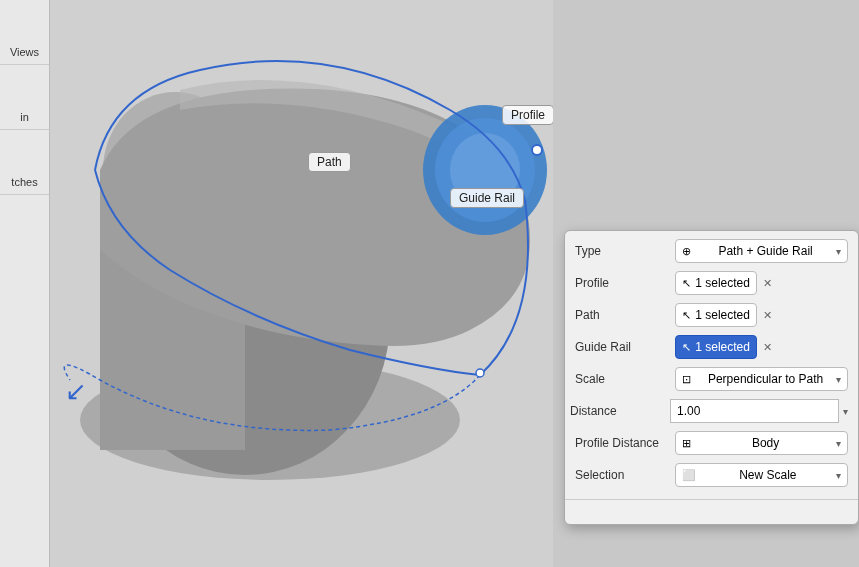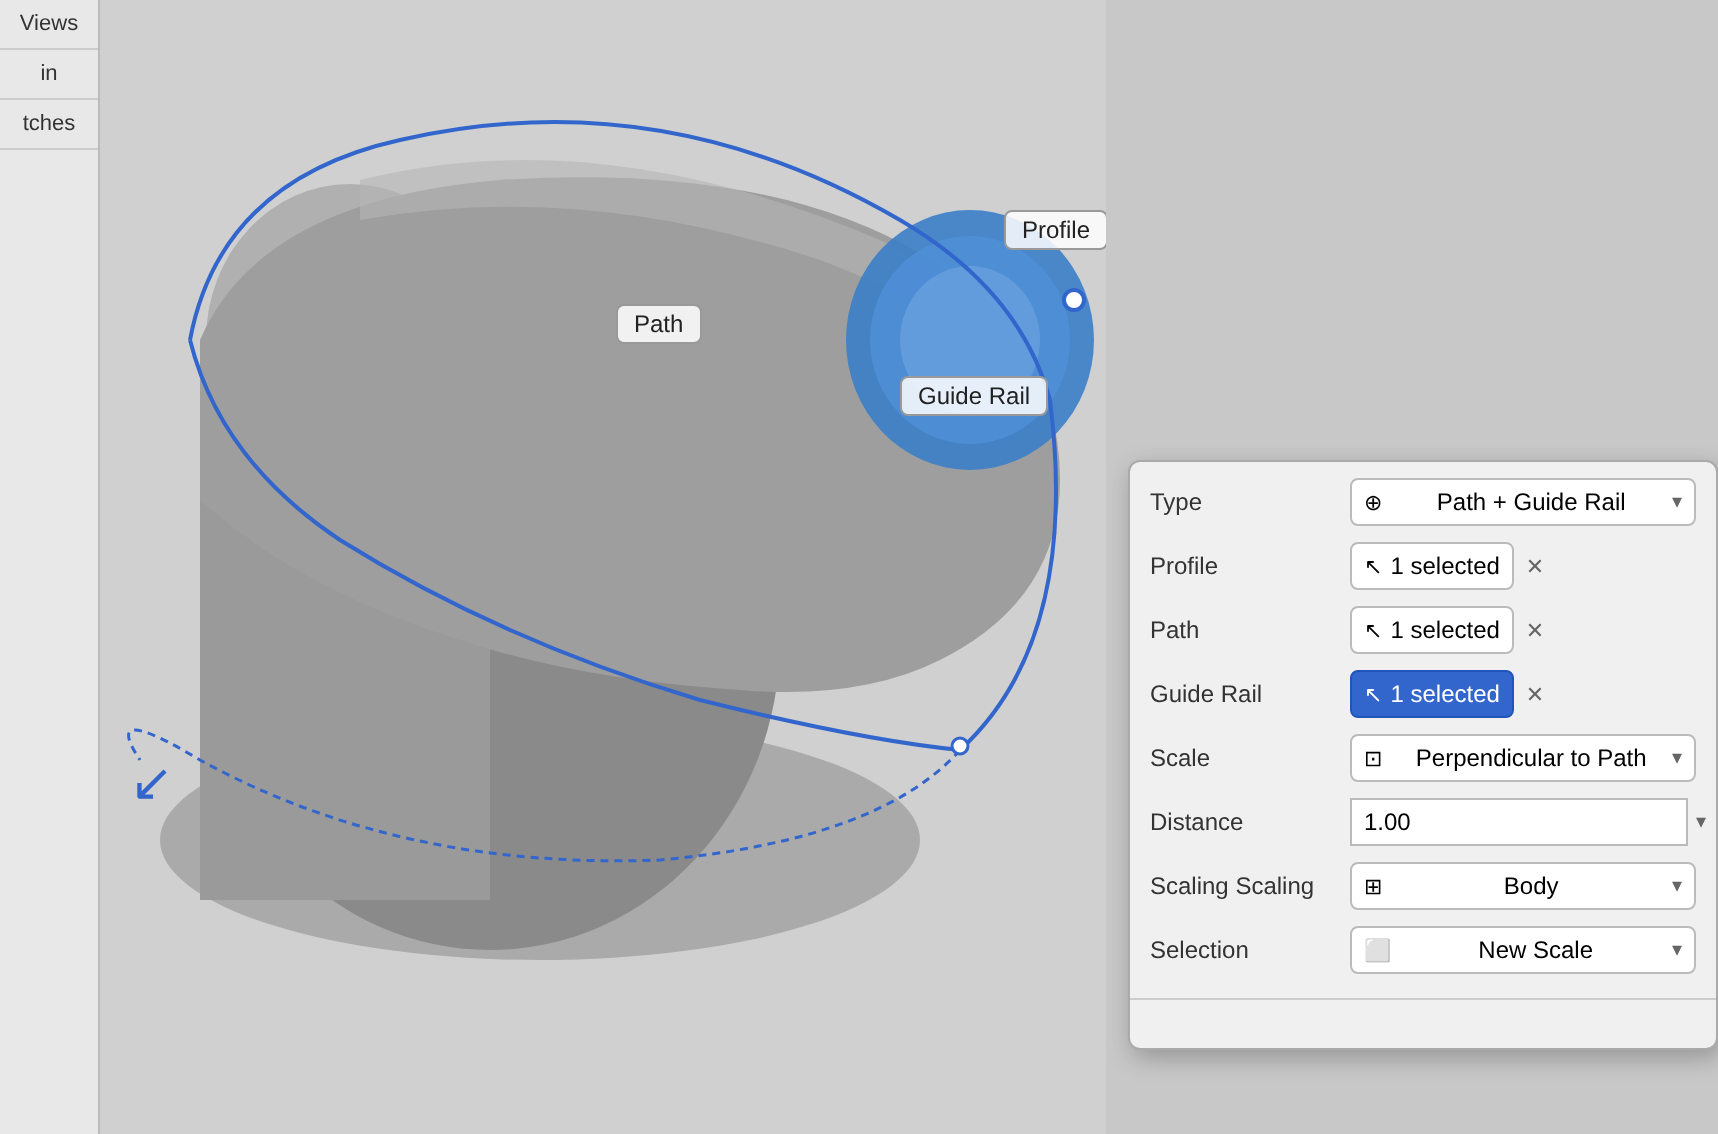--- a/index.html
+++ b/index.html
@@ -24,20 +24,21 @@
       display: flex;
       flex-direction: column;
     }
     .sidebar-item {
       padding: 6px 4px;
       font-size: 11px;
       color: #333;
       border-bottom: 1px solid #ccc;
       cursor: pointer;
       text-align: center;
+      margin-top: 40px;
     }
 
     
     .viewport {
       position: absolute;
       left: 50px; top: 0;
       width: 503px;
       height: 567px;
       background: #d0d0d0;
       overflow: hidden;
@@ -91,20 +92,21 @@
 
     .panel-body {
       padding: 4px 0;
     }
 
     .panel-row {
       display: flex;
       align-items: center;
       padding: 4px 10px;
       min-height: 28px;
+      justify-content: flex-end;
     }
 
     .panel-label {
       width: 100px;
       font-size: 12px;
       color: #333;
       flex-shrink: 0;
     }
 
     .panel-control {
@@ -306,21 +308,21 @@
 
     <div class="panel-row">
       <span class="panel-label">Distance</span>
       <div class="panel-control">
         <input type="text" class="text-input" value="1.00" style="">
         <span class="dropdown-arrow" style="cursor:pointer;">▾</span>
       </div>
     </div>
 
     <div class="panel-row">
-      <span class="panel-label">Scaling Scaling</span>
+      <span class="panel-label">Profile Distance</span>
       <div class="panel-control">
         <div class="dropdown">
           <span style="font-size:11px;margin-right:4px;">⊞</span>
           <span>Body</span>
           <span class="dropdown-arrow">▾</span>
         </div>
       </div>
     </div>
 
     <div class="panel-row">

